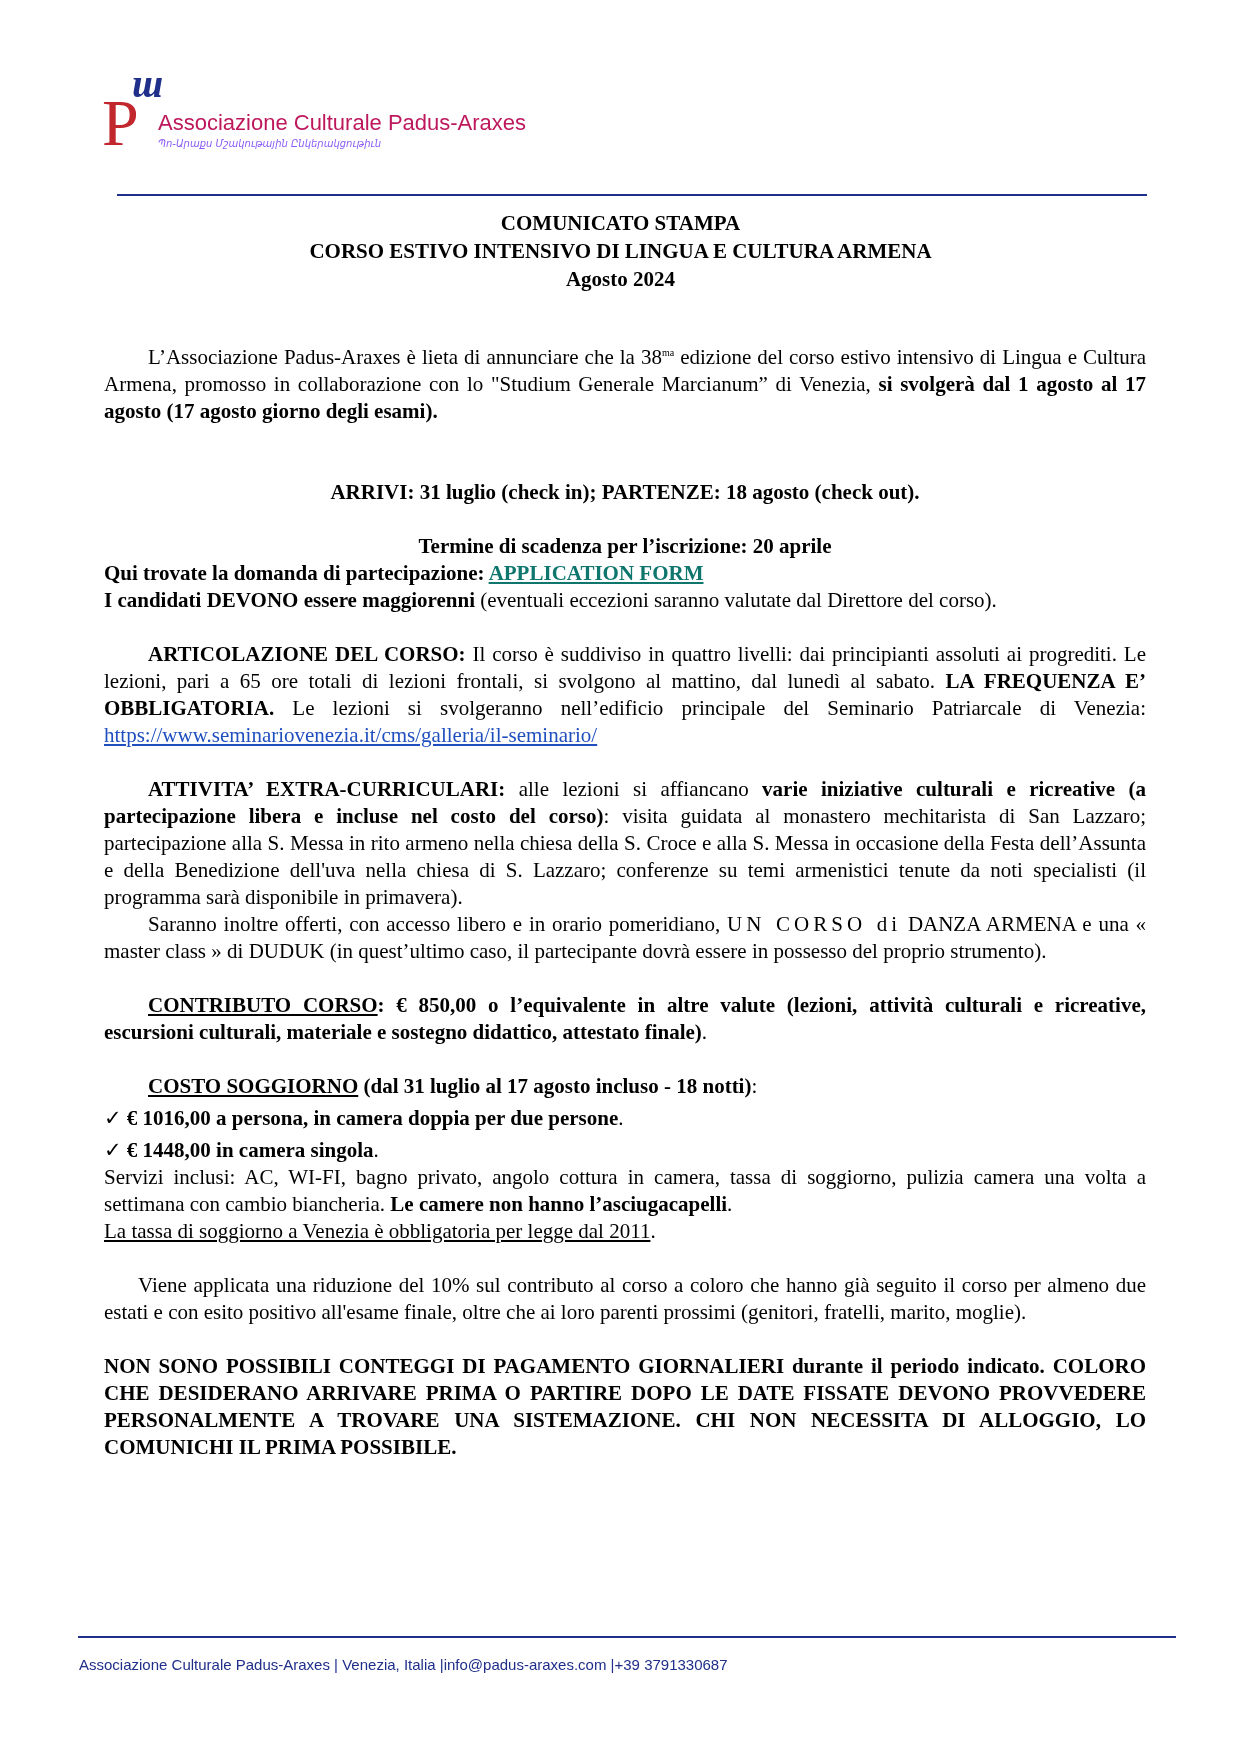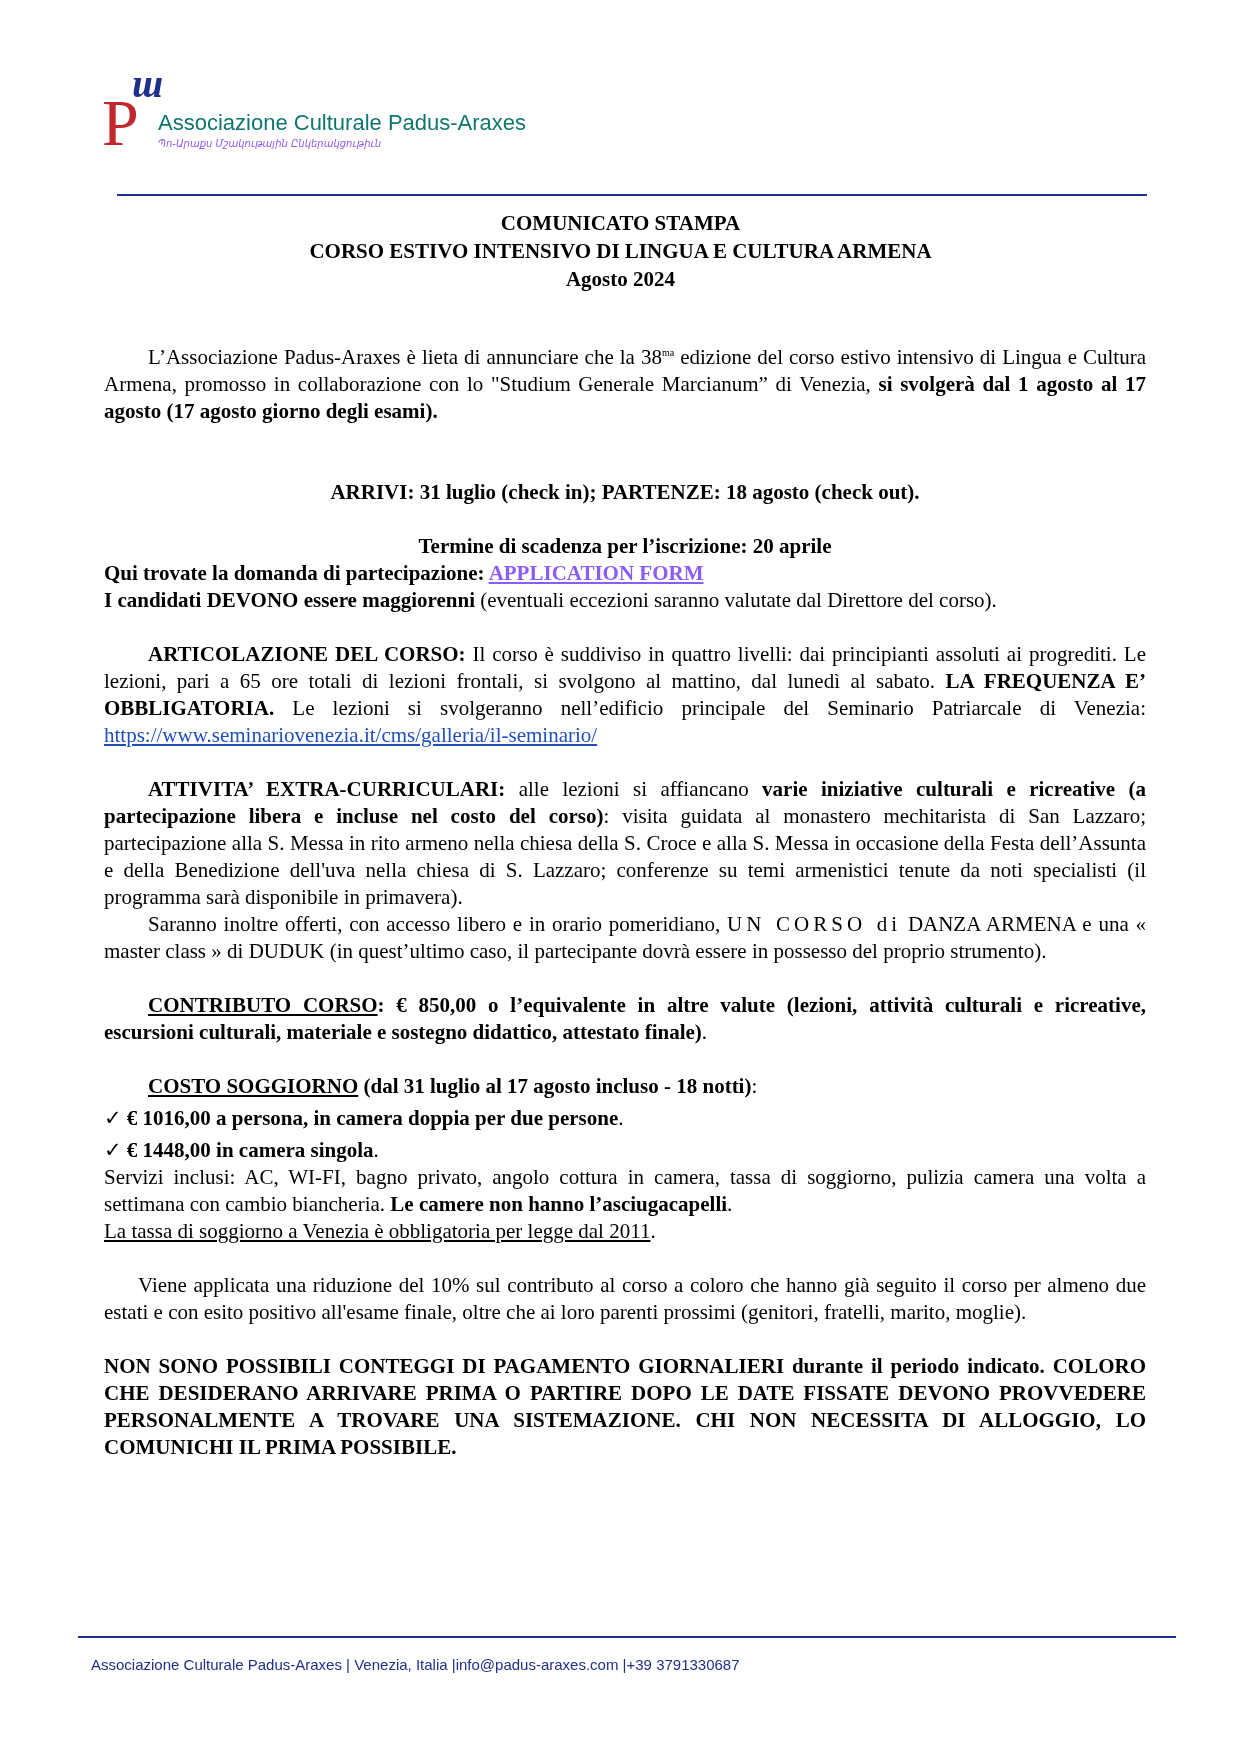--- a/index.html
+++ b/index.html
@@ -3,41 +3,41 @@
 <meta charset="utf-8">
 <style>
   html, body { margin: 0; padding: 0; background: #ffffff; }
   body { width: 1241px; height: 1755px; position: relative; overflow: hidden;
          font-family: "Liberation Serif", "DejaVu Serif", serif; color: #000; }
   .logo { position: absolute; left: 92px; top: 72px; width: 420px; height: 90px; }
   .logo-p { position: absolute; left: 10px; top: 18px; font-size: 66px; color: #c1272d;
             font-family: "Liberation Serif", serif; line-height: 1; }
   .logo-w { position: absolute; left: 40px; top: -8px; font-size: 40px; color: #1f2f8a;
             font-style: italic; font-weight: bold; font-family: "Liberation Serif", serif; line-height: 1; }
-  .logo-name { position: absolute; left: 66px; top: 38px; font-size: 22px; color: #0f766e;
+  .logo-name { position: absolute; left: 66px; top: 38px; font-size: 22px; color: #be185d;
                font-family: "Liberation Sans", sans-serif; white-space: nowrap; }
   .logo-arm { position: absolute; left: 66px; top: 66px; font-size: 10px; color: #8b5cf6;
               font-family: "DejaVu Sans", sans-serif; white-space: nowrap; font-style: italic; }
   .rule { position: absolute; height: 2px; background: #1f2f8a; }
   .rule.top { left: 117px; width: 1030px; top: 194px; }
   .rule.bottom { left: 78px; width: 1098px; top: 1636px; }
   .title { position: absolute; left: 0; width: 1241px; text-align: center; font-weight: bold;
            font-size: 21px; line-height: 27px; }
   .t1 { top: 210px; } .t2 { top: 238px; } .t3 { top: 266px; }
   .content { position: absolute; left: 104px; width: 1042px; top: 344px; font-size: 21px; line-height: 27px; }
   .p { text-align: justify; margin: 0; }
   .indent { text-indent: 44px; }
   .center { text-align: center; font-weight: bold; margin-top: 27px; }
   .b { font-weight: bold; }
   .u { text-decoration: underline; }
   a.link { color: #1f4fbf; text-decoration: underline; }
-  a.applink { color: #8b5cf6; text-decoration: underline; font-weight: bold; }
+  a.applink { color: #0f766e; text-decoration: underline; font-weight: bold; }
   sup { font-size: 10px; line-height: 0; } .gap-m { height: 27px; }
   .check { display: block; margin-top: 5px; }
-  .footer { position: absolute; left: 91px; top: 1656px; font-size: 15px; color: #1f2f8a;
+  .footer { position: absolute; left: 79px; top: 1656px; font-size: 15px; color: #1f2f8a;
             font-family: "Liberation Sans", sans-serif; white-space: nowrap; }
   .spaced { letter-spacing: 4px; }
 </style>
 </head>
 <body>
 
 <div class="logo">
   <span class="logo-w">ɯ</span>
   <span class="logo-p">P</span>
   <span class="logo-name">Associazione Culturale Padus-Araxes</span>

